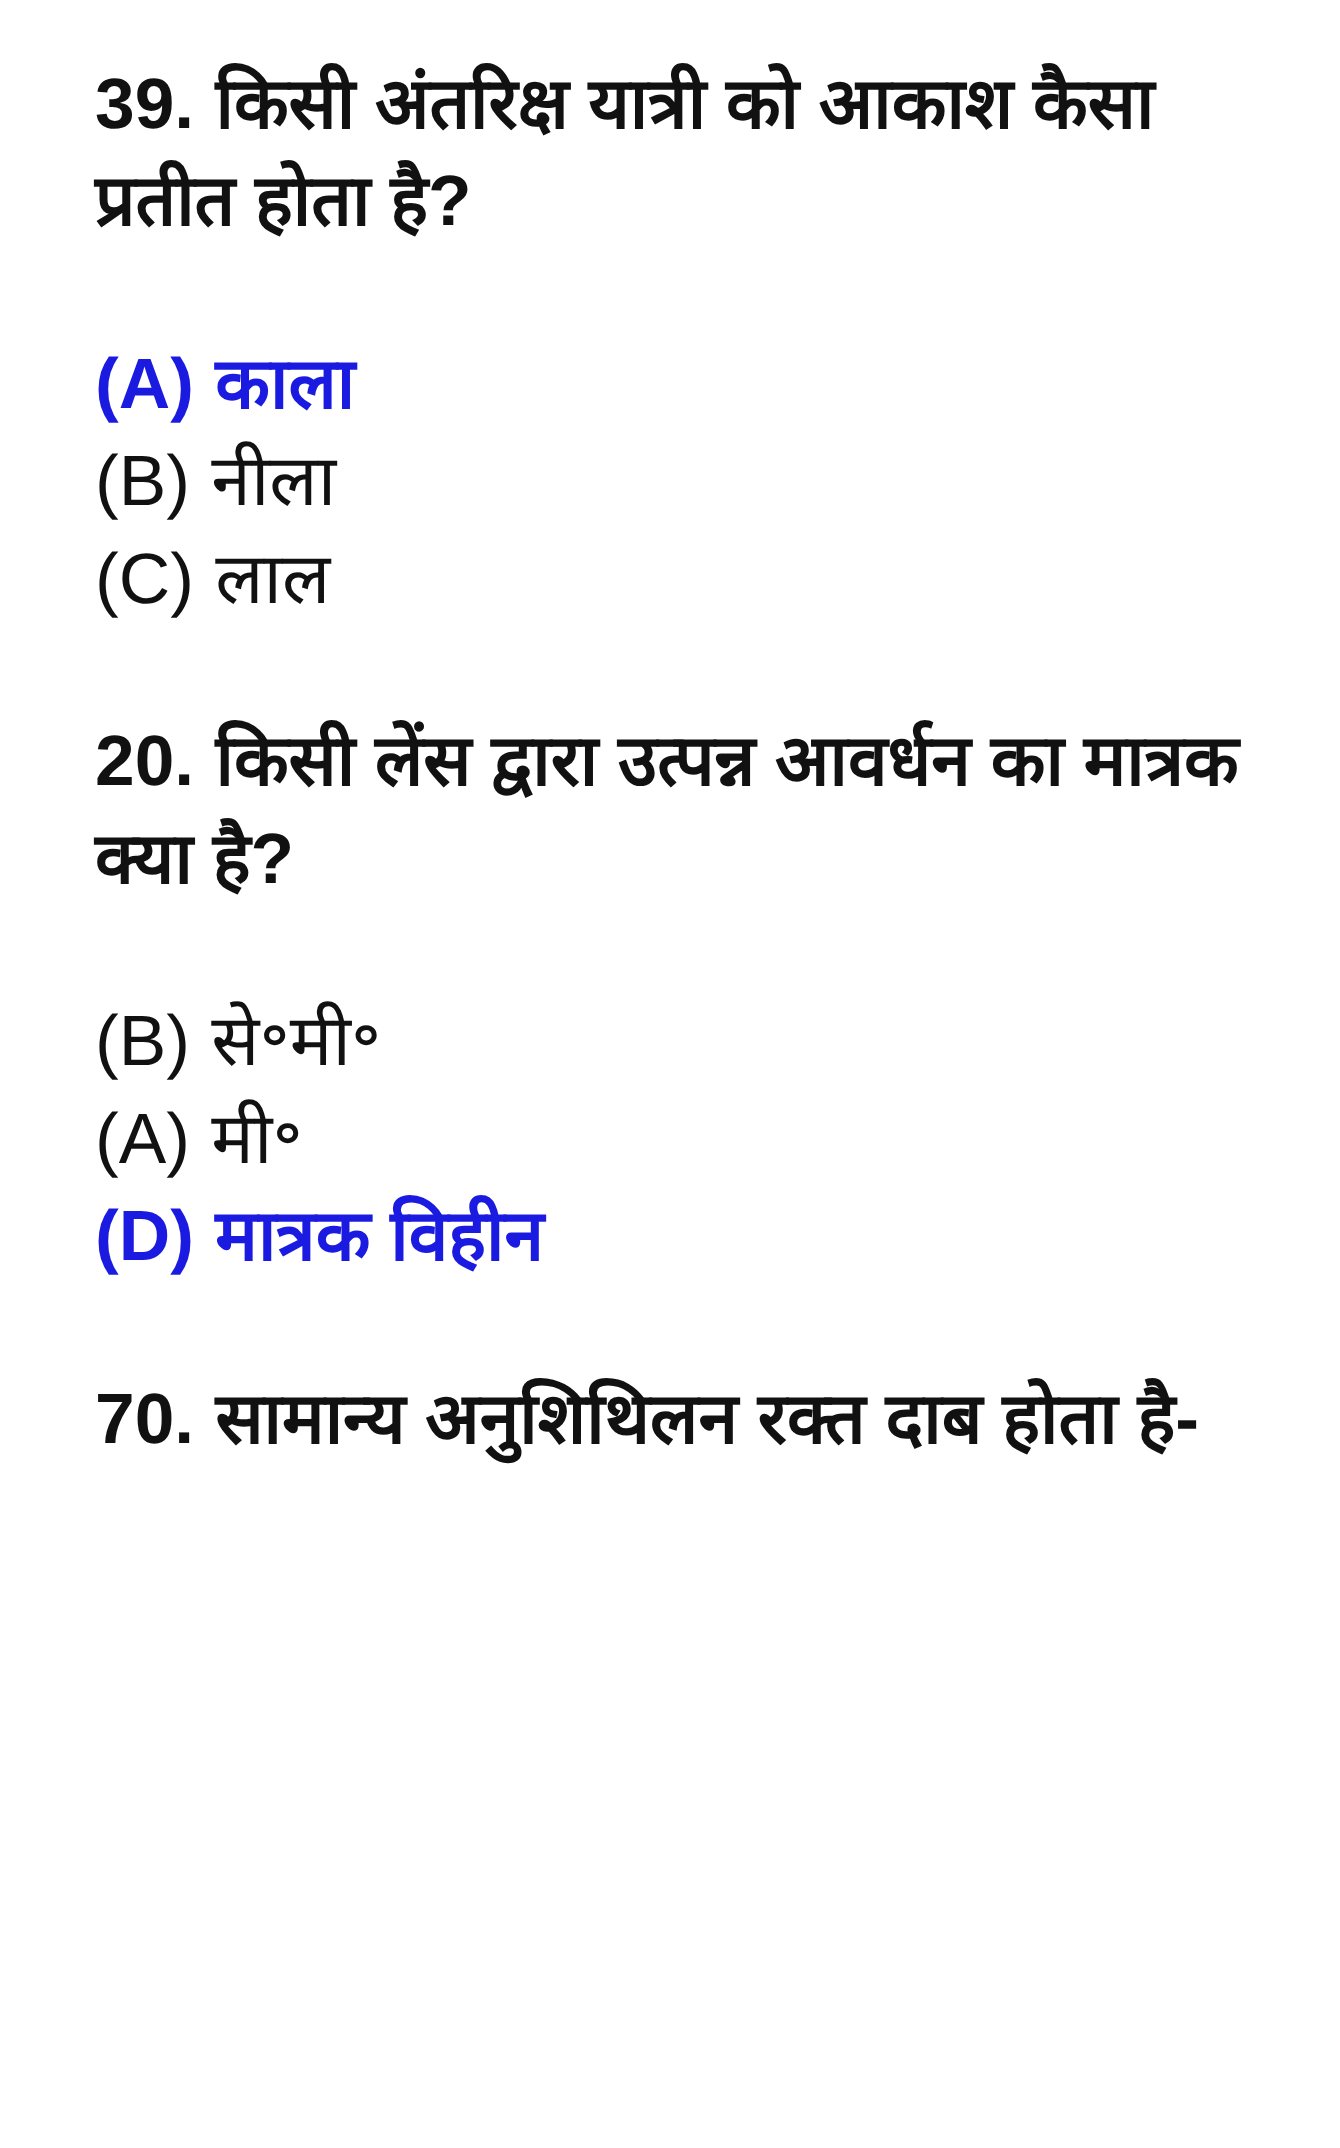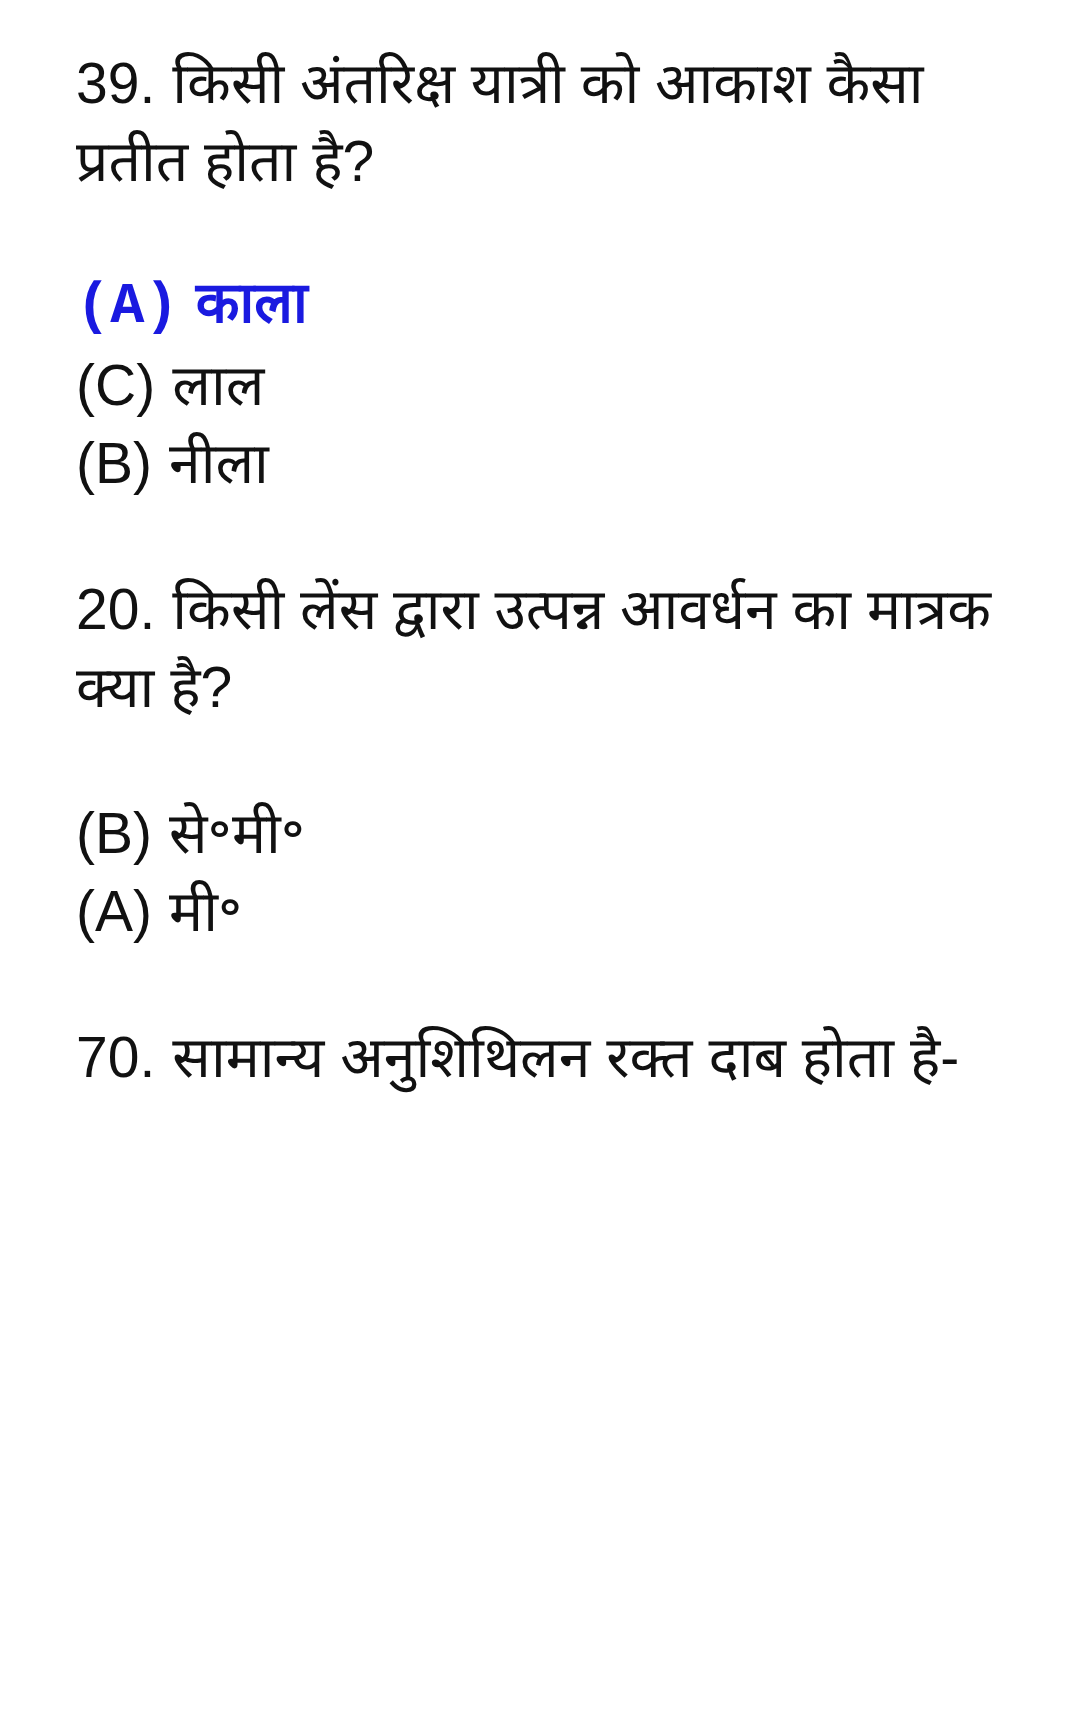--- a/index.html
+++ b/index.html
@@ -15,62 +15,62 @@
     box-sizing: border-box;
   }
   .page {
     padding: 44px 80px 20px 76px;
     font-size: 57px;
     line-height: 78px;
   }
   .question-block { }
   .question-text {
     margin: 0 0 68px 0;
-    font-weight: 400;
+    font-weight: 700;
   }
   .options {
     margin: 0 0 68px 0;
   }
   .question-block:last-child .options {
     margin-bottom: 0;
   }
   .option-row {
     white-space: nowrap;
   }
   .opt-label {
     margin-right: 0.30em;
   }
   .q-number {
     margin-right: 0.30em;
   }
   .option-row.correct {
     color: var(--accent-color, #1a1ae0);
     font-weight: 700;
-    font-family: Liberation Mono, monospace;
   }
 </style>
 </head>
 <body>
 
 <div class="page">
 
   <div class="question-block">
     <p class="question-text"><span class="q-number">39.</span><span>किसी अंतरिक्ष यात्री को आकाश कैसा प्रतीत होता है?</span></p>
     <div class="options">
       <div class="option-row correct"><span class="opt-label">(A)</span><span>काला</span></div>
+      <div class="option-row"><span class="opt-label">(B)</span><span>नीला</span></div>
       <div class="option-row"><span class="opt-label">(C)</span><span>लाल</span></div>
-      <div class="option-row"><span class="opt-label">(B)</span><span>नीला</span></div>
     </div>
   </div>
 
   <div class="question-block">
     <p class="question-text"><span class="q-number">20.</span><span>किसी लेंस द्वारा उत्पन्न आवर्धन का मात्रक क्या है?</span></p>
     <div class="options">
       <div class="option-row"><span class="opt-label">(B)</span><span>से॰मी॰</span></div>
       <div class="option-row"><span class="opt-label">(A)</span><span>मी॰</span></div>
+      <div class="option-row correct"><span class="opt-label">(D)</span><span>मात्रक विहीन</span></div>
     </div>
   </div>
 
   <div class="question-block">
     <p class="question-text"><span class="q-number">70.</span><span>सामान्य अनुशिथिलन रक्त दाब होता है-</span></p>
   </div>
 
 </div>
 
 </body></html>

